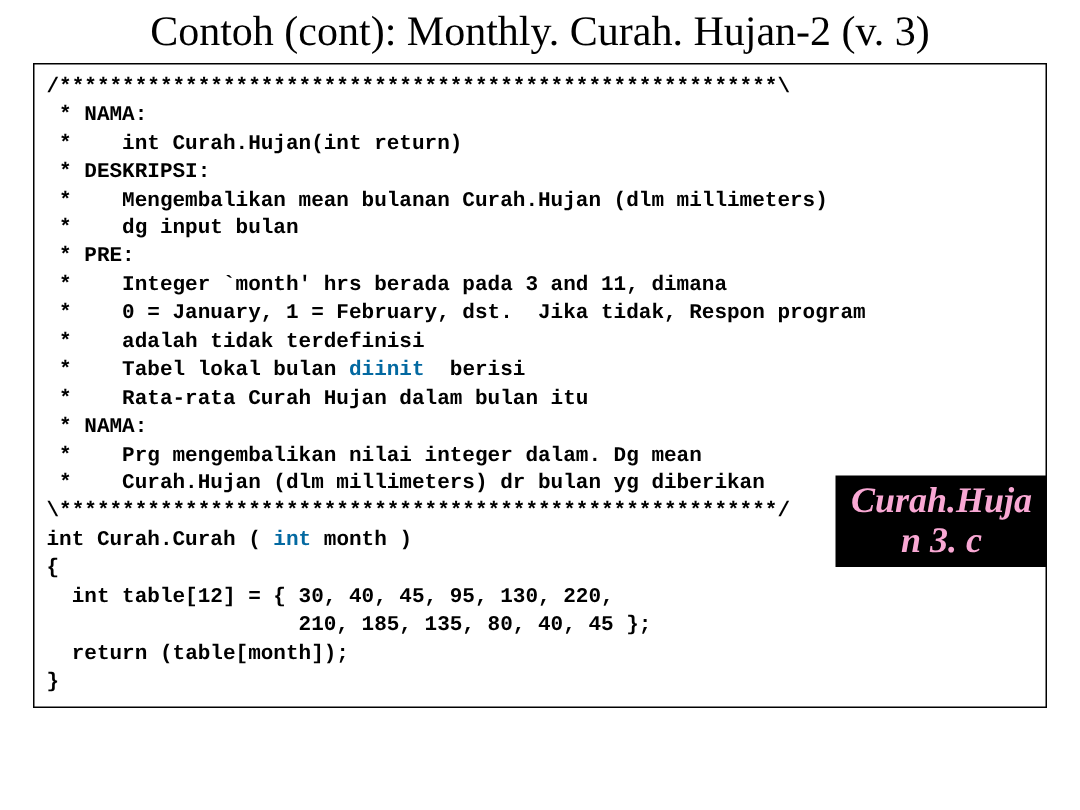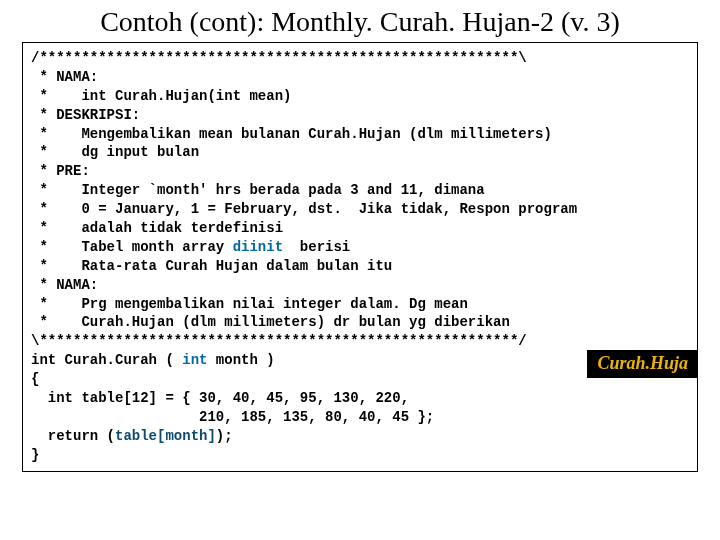--- a/index.html
+++ b/index.html
@@ -29,61 +29,62 @@
     border: 1.5px solid #000;
     padding: 6px 8px 6px 8px;
     font-family: "Courier New", monospace;
     font-size: 14px;
     font-weight: bold;
     line-height: 1.35;
     white-space: pre;
     color: #000;
   }
   .kw-red { color: #0369a1; }
-  .kw-blue { color: #0c4a6e; }
+  .kw-blue { color: #000000; }
   .badge {
     position: absolute;
     right: 22px;
     bottom: 18px;
     background: #000;
-    color: #eab308;
+    color: #f9a8d4;
     font-family: "Times New Roman", serif;
     font-style: italic;
     font-weight: bold;
-    font-size: 18px;
+    font-size: 24px;
     text-align: center;
     padding: 4px 10px;
     line-height: 1.1;
   }
 </style>
 </head>
 <body>
 
 <div class="slide">
   <div class="title">Contoh (cont): Monthly. Curah. Hujan-2 (v. 3)</div>
 
   <div class="codebox"><span>/*********************************************************\</span>
 <span> * NAMA:</span>
-<span> *    int Curah.Hujan(int mean)</span>
+<span> *    int Curah.Hujan(int return)</span>
 <span> * DESKRIPSI:</span>
 <span> *    Mengembalikan mean bulanan Curah.Hujan (dlm millimeters)</span>
 <span> *    dg input bulan</span>
 <span> * PRE:</span>
 <span> *    Integer `month' hrs berada pada 3 and 11, dimana</span>
 <span> *    0 = January, 1 = February, dst.  Jika tidak, Respon program</span>
 <span> *    adalah tidak terdefinisi</span>
-<span><span> *    Tabel month array </span><span class="kw-red">diinit</span><span>  berisi</span></span>
+<span><span> *    Tabel lokal bulan </span><span class="kw-red">diinit</span><span>  berisi</span></span>
 <span> *    Rata-rata Curah Hujan dalam bulan itu</span>
 <span> * NAMA:</span>
 <span> *    Prg mengembalikan nilai integer dalam. Dg mean</span>
 <span> *    Curah.Hujan (dlm millimeters) dr bulan yg diberikan</span>
 <span>\*********************************************************/</span>
 <span><span>int Curah.Curah ( </span><span class="kw-red">int</span><span> month )</span></span>
 <span>{</span>
 <span>  int table[12] = { 30, 40, 45, 95, 130, 220,</span>
 <span>                    210, 185, 135, 80, 40, 45 };</span>
 <span><span>  return (</span><span class="kw-blue">table[month]</span><span>);</span></span>
 <span>}</span></div>
 
   <div class="badge">
     <div>Curah.Huja</div>
+    <div>n 3. c</div>
   </div>
 </div>
 
 </body></html>

